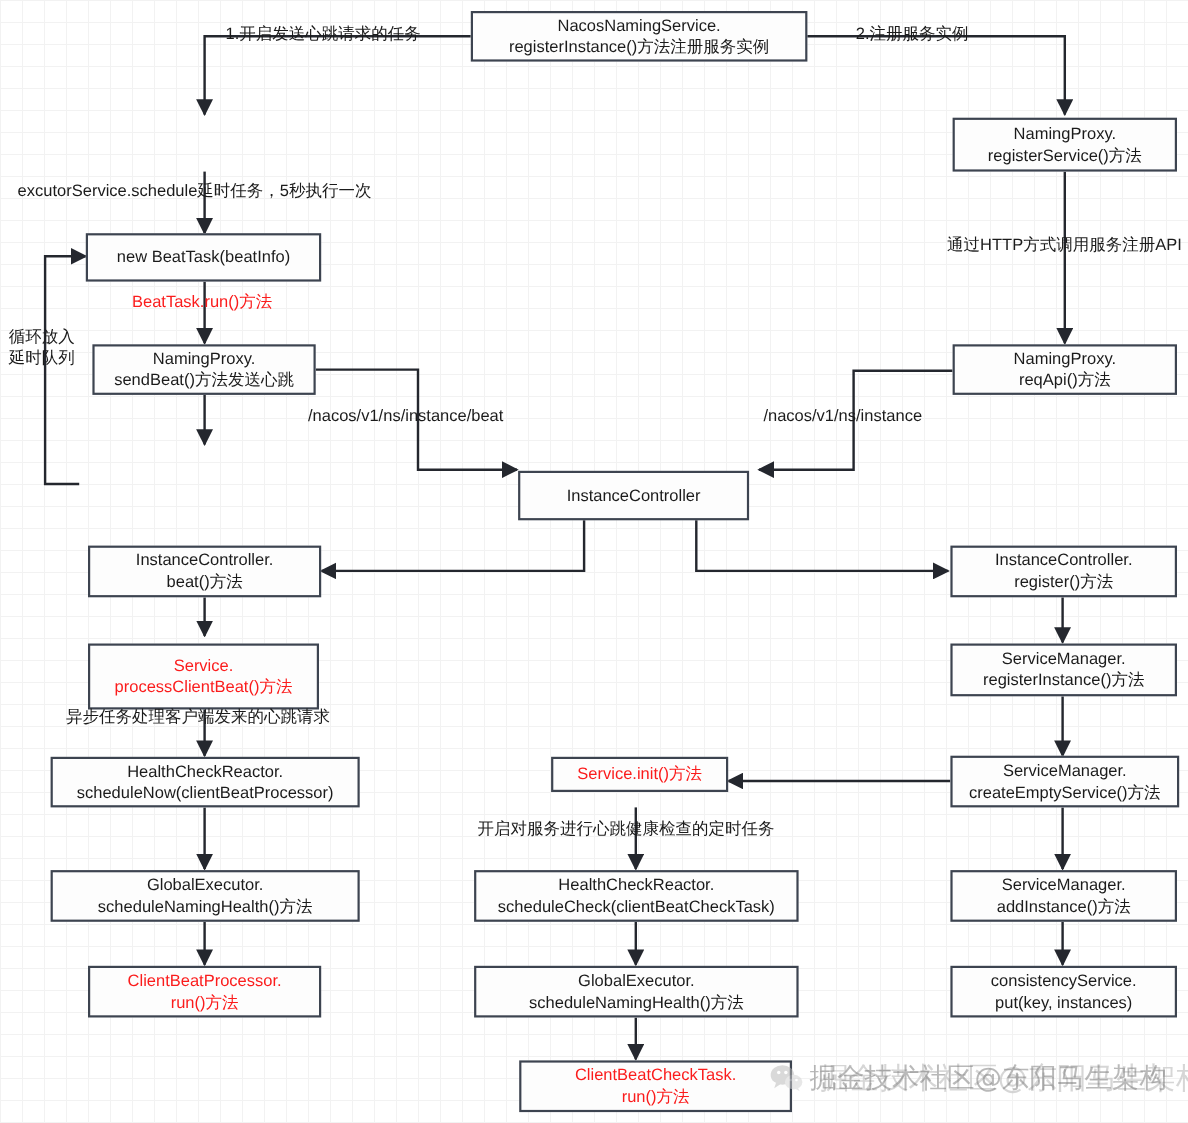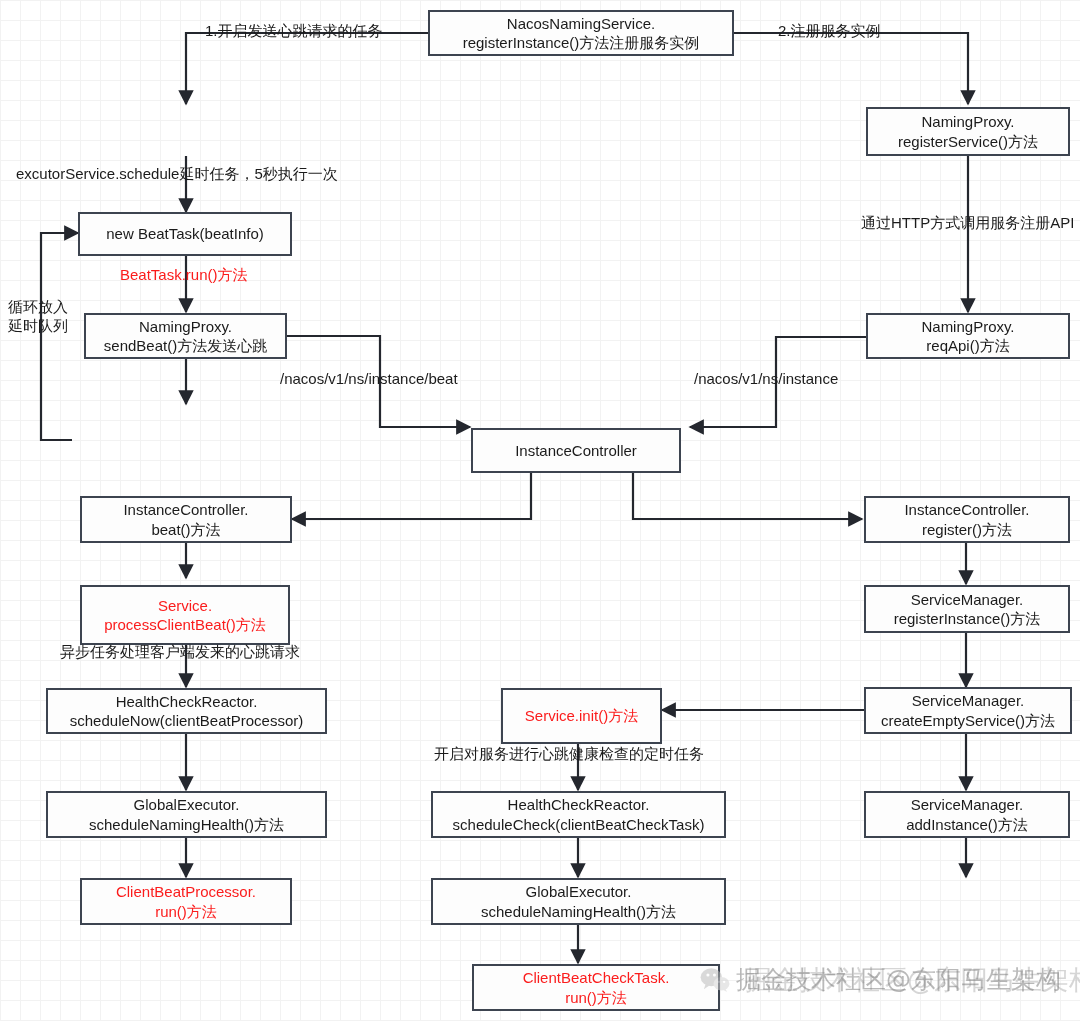--- a/index.html
+++ b/index.html
@@ -184,22 +184,24 @@
 
   <div class="node" style="left:864px; top:585px; width:206px; height:48px;">ServiceManager.
 registerInstance()方法</div>
 
   <div class="node" style="left:864px; top:687px; width:208px; height:47px;">ServiceManager.
 createEmptyService()方法</div>
 
   <div class="node" style="left:864px; top:791px; width:206px; height:47px;">ServiceManager.
 addInstance()方法</div>
 
-
-  <div class="node red" style="left:501px; top:688px; width:161px; height:56px;">Service.init()方法</div>
+  <div class="node" style="left:864px; top:878px; width:206px; height:47px;">consistencyService.
+put(key, instances)</div>
+
+  <div class="node red" style="left:501px; top:688px; width:161px; height:32px;">Service.init()方法</div>
 
   <div class="node" style="left:431px; top:791px; width:295px; height:47px;">HealthCheckReactor.
 scheduleCheck(clientBeatCheckTask)</div>
 
   <div class="node" style="left:431px; top:878px; width:295px; height:47px;">GlobalExecutor.
 scheduleNamingHealth()方法</div>
 
   <div class="node red" style="left:472px; top:964px; width:248px; height:47px;">ClientBeatCheckTask.
 run()方法</div>
 

